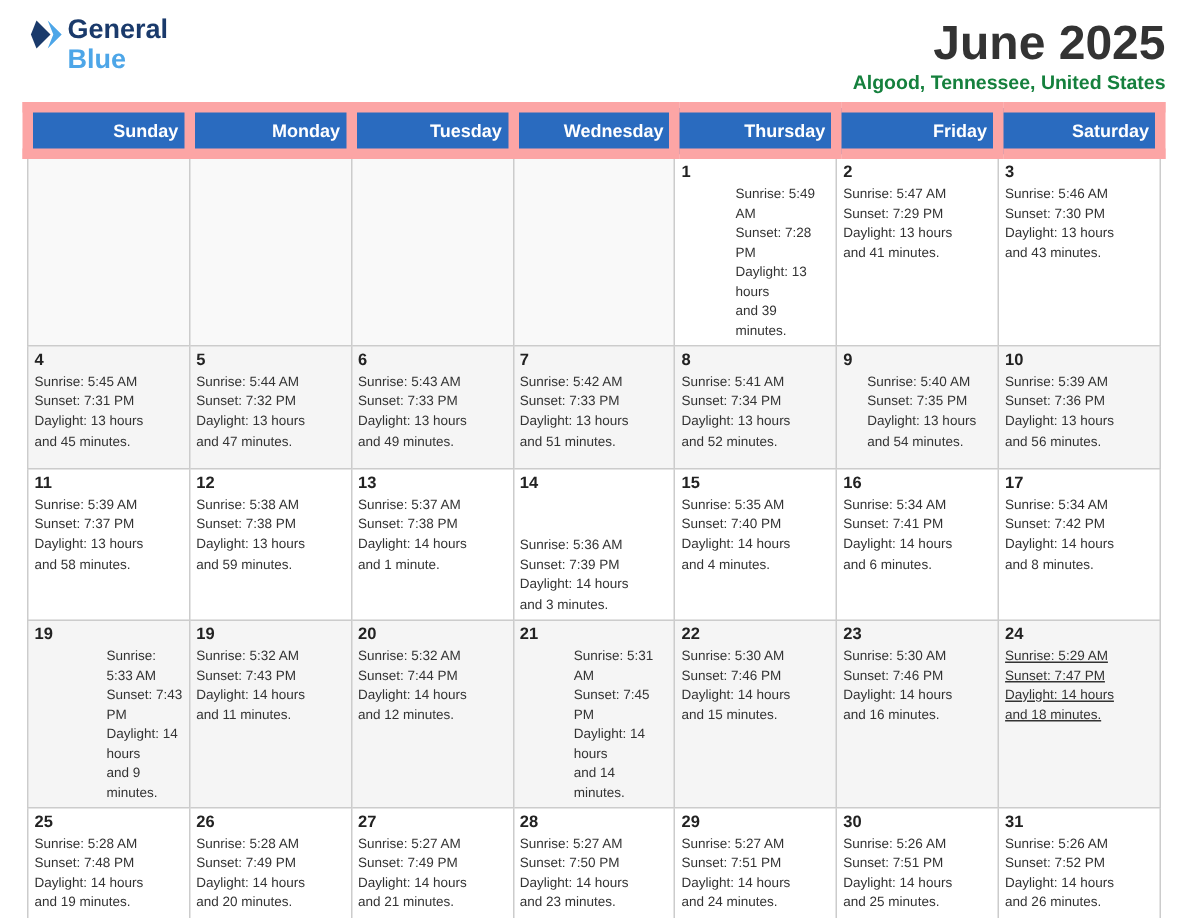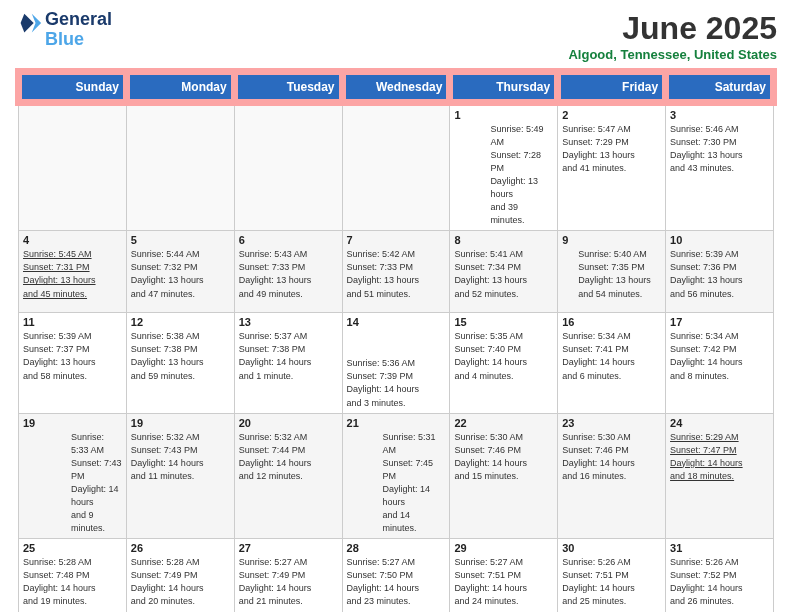--- a/index.html
+++ b/index.html
@@ -155,21 +155,21 @@
             <span class="day-num">3</span>
             <div class="day-info" style="white-space: pre-line;">Sunrise: 5:46 AM
 Sunset: 7:30 PM
 Daylight: 13 hours
 and 43 minutes.</div>
           </td>
         </tr>
         <tr class="row-even">
           <td>
             <span class="day-num">4</span>
-            <div class="day-info" style="white-space: pre-line; text-decoration: underline;">Sunrise: 5:45 AM
+            <div class="day-info" style="white-space: pre-line;">Sunrise: 5:45 AM
 Sunset: 7:31 PM
 Daylight: 13 hours
 and 45 minutes.</div>
           </td>
           <td>
             <span class="day-num">5</span>
             <div class="day-info" style="white-space: pre-line;">Sunrise: 5:44 AM
 Sunset: 7:32 PM
 Daylight: 13 hours
 and 47 minutes.</div>

